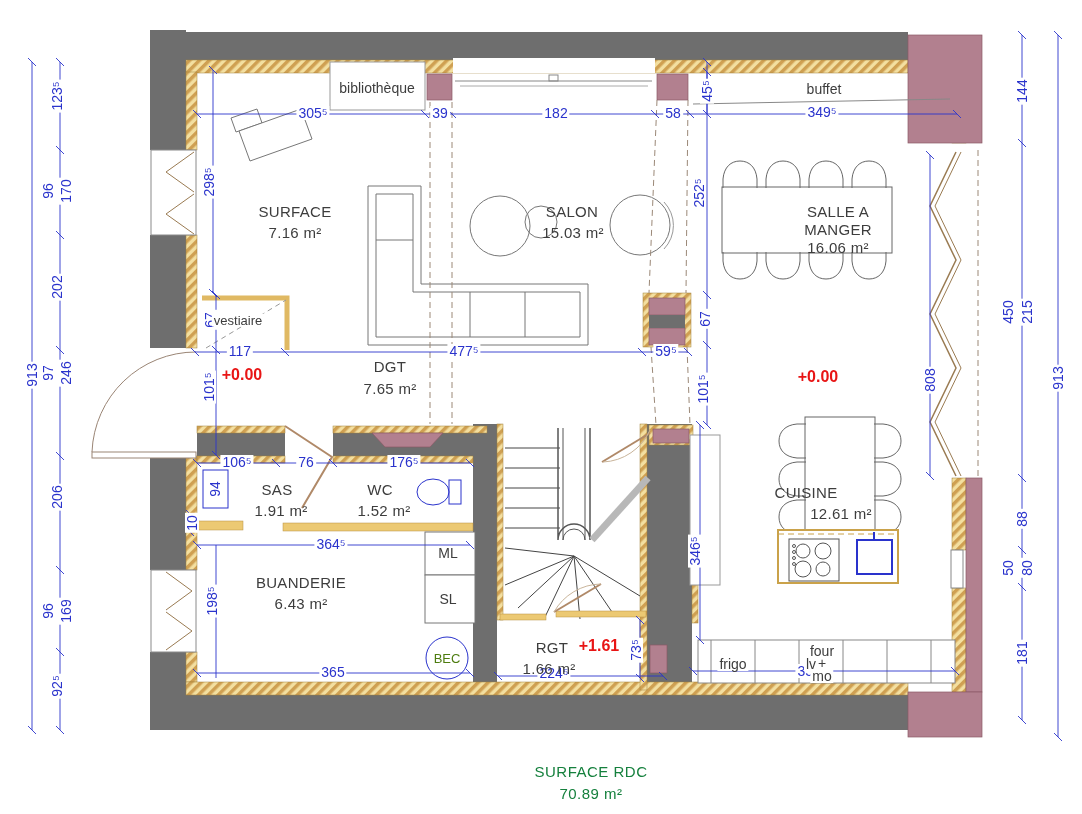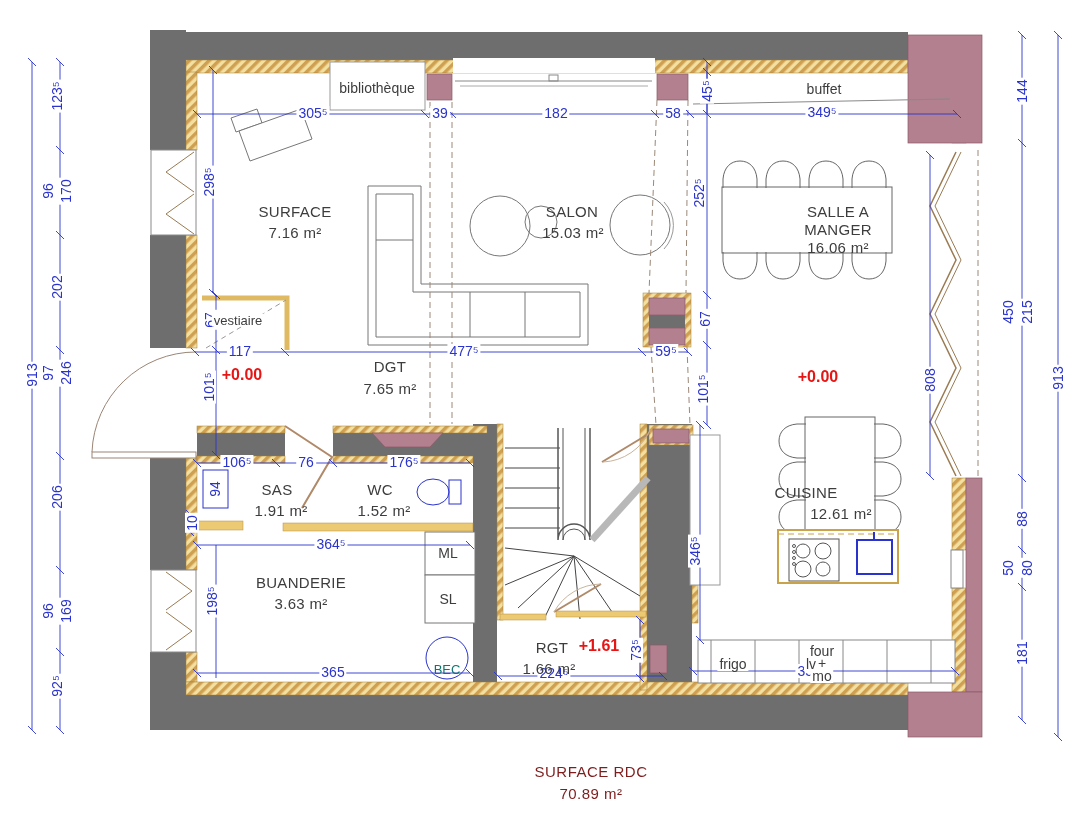--- a/index.html
+++ b/index.html
@@ -5,23 +5,23 @@
   html,body{margin:0;padding:0;background:#fff;}
   .plan{position:relative;width:1082px;height:814px;background:#fff;overflow:hidden;
         font-family:"Liberation Sans",sans-serif;}
   .plan svg{position:absolute;left:0;top:0;}
   .lbl{position:absolute;transform:translate(-50%,-50%);font-size:14px;color:#2a33cc;
        line-height:1;white-space:nowrap;background:#fff;padding:0 2px;}
   .v{transform:translate(-50%,-50%) rotate(-90deg);}
   .room{font-size:15px;color:#3d3d3d;background:transparent;letter-spacing:.3px;padding:0;}
   .fix{color:#3d3d3d;background:#fff;}
   .fix13{font-size:13px;}
-  .blue{color:#0f766e;background:transparent;margin-top:11px;}
+  .blue{color:#4d7c0f;background:transparent;}
   .level{color:#e81515;font-size:16px;font-weight:bold;background:transparent;}
-  .title{font-size:15px;color:#7f1d1d;letter-spacing:.5px;background:transparent;}
+  .title{font-size:15px;color:#15803d;letter-spacing:.5px;background:transparent;}
 </style>
 </head>
 <body>
 
 <div class="plan">
 
 <svg width="1082" height="814" viewBox="0 0 1082 814">
   <defs>
     <pattern id="ins" width="7" height="7" patternUnits="userSpaceOnUse" patternTransform="rotate(45)">
       <rect width="7" height="7" fill="#f3dfa0"></rect>
@@ -287,21 +287,21 @@
 <div class="lbl room" style="left:838px;top:211px">SALLE A</div>
 <div class="lbl room" style="left:838px;top:229px">MANGER</div>
 <div class="lbl room" style="left:838px;top:247px">16.06 m²</div>
 <div class="lbl room" style="left:390px;top:366px">DGT</div>
 <div class="lbl room" style="left:390px;top:388px">7.65 m²</div>
 <div class="lbl room" style="left:277px;top:489px">SAS</div>
 <div class="lbl room" style="left:281px;top:510px">1.91 m²</div>
 <div class="lbl room" style="left:380px;top:489px">WC</div>
 <div class="lbl room" style="left:384px;top:510px">1.52 m²</div>
 <div class="lbl room" style="left:301px;top:582px">BUANDERIE</div>
-<div class="lbl room" style="left:301px;top:603px">3.63 m²</div>
+<div class="lbl room" style="left:301px;top:603px">6.43 m²</div>
 <div class="lbl room" style="left:806px;top:492px">CUISINE</div>
 <div class="lbl room" style="left:841px;top:513px">12.61 m²</div>
 <div class="lbl room" style="left:552px;top:647px">RGT</div>
 <div class="lbl room" style="left:549px;top:668px">1.66 m²</div>
 
 <div class="lbl fix" style="left:377px;top:88px">bibliothèque</div>
 <div class="lbl fix" style="left:824px;top:89px">buffet</div>
 <div class="lbl fix fix13" style="left:238px;top:320px">vestiaire</div>
 <div class="lbl fix" style="left:448px;top:553px">ML</div>
 <div class="lbl fix" style="left:448px;top:599px">SL</div>

